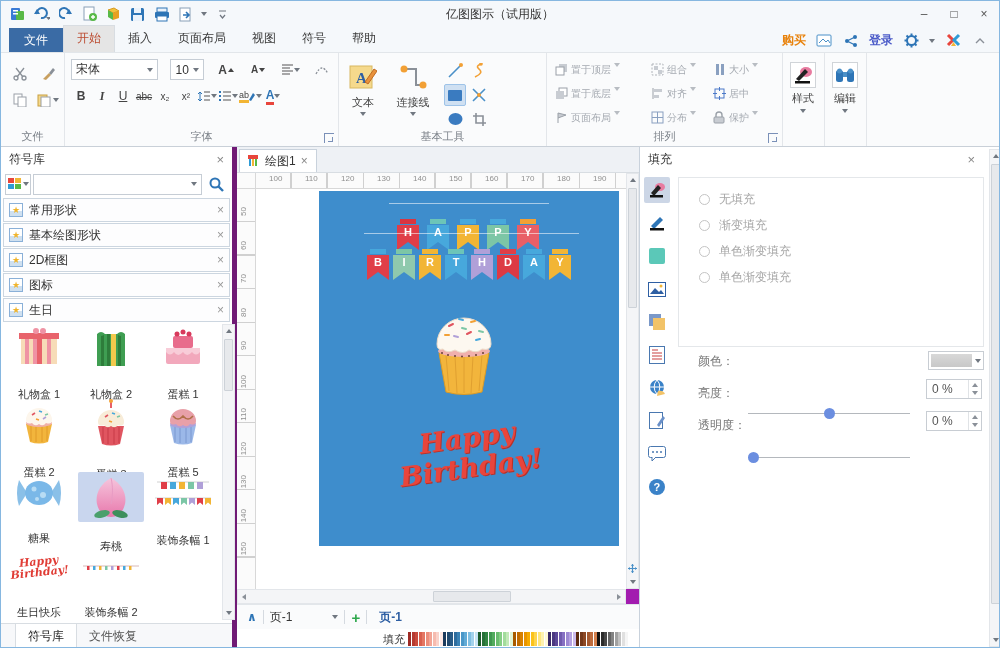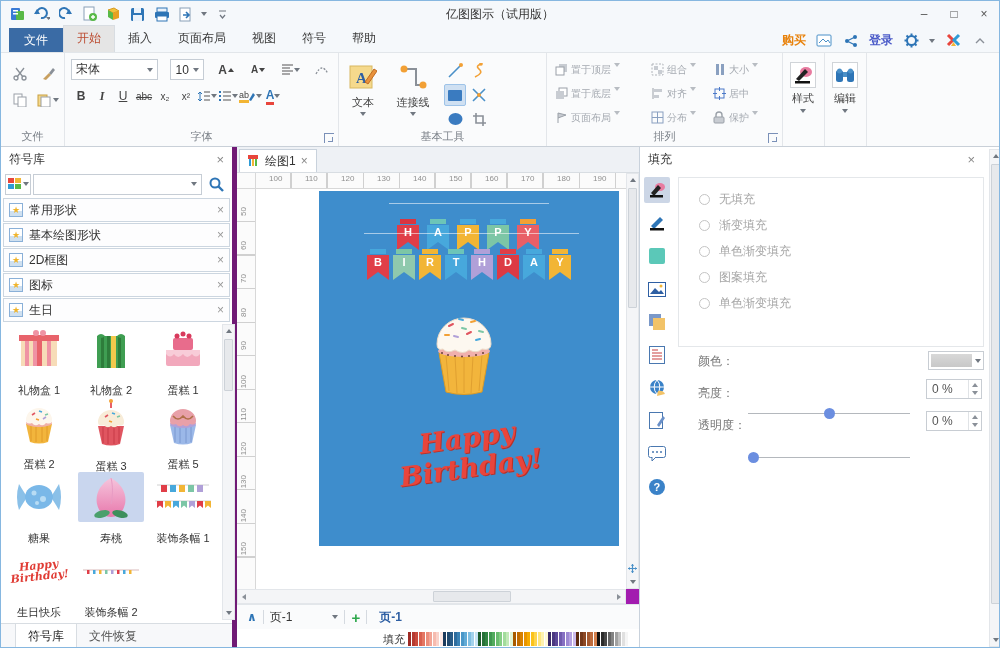--- a/index.html
+++ b/index.html
@@ -57,21 +57,21 @@
 .sinput{flex:1;height:21px;border:1px solid #c6cdd5;background:#fff;display:flex;align-items:center;padding:0 4px;cursor:text}
 .sinput .dar{margin-left:auto}
 .searchbtn{width:24px;height:21px;display:flex;align-items:center;justify-content:center;cursor:pointer}
 .catbar{height:24px;margin:1px 2px 0 2px;border:1px solid #ccd6e0;background:#fdfdfe;display:flex;align-items:center;padding:0 5px;gap:6px;cursor:pointer}
 .catbar .x{margin-left:auto;color:#999;font-size:12px}
 .staric{width:14px;height:14px;border:1px solid #8ab0d8;background:linear-gradient(#fff 60%,#cfe0f0 60%);display:flex;align-items:center;justify-content:center;color:#f0b42c;font-size:9px;line-height:1}
 #symgrid{position:absolute;left:2px;top:177px;width:218px;height:296px;display:grid;grid-template-columns:repeat(3,72px);grid-auto-rows:74px}
 .sym{display:flex;flex-direction:column;align-items:center;cursor:pointer}
 .sym .pic{width:66px;height:54px;display:flex;align-items:center;justify-content:center;border-radius:2px}
 .sym.selected .pic{background:#c9d6ee}
-.sym .cap{font-size:11px;color:#333;margin-top:9px;white-space:nowrap}
+.sym .cap{font-size:11px;color:#333;margin-top:17px;white-space:nowrap}
 .script-mini{font-family:"DejaVu Serif","Liberation Serif",serif;font-style:italic;font-weight:bold;color:#e03c35;font-size:11px;line-height:11px;text-align:center;transform:rotate(-6deg)}
 #lp-tabs{position:absolute;left:0;bottom:0;width:100%;height:26px;border-top:1px solid #d8dde2;background:#f7f8fa;display:flex;align-items:center;padding-left:14px;gap:0}
 #lp-tabs .t{padding:0 12px;height:100%;display:flex;align-items:center;cursor:pointer;color:#555}
 #lp-tabs .t.active{background:#fff;border-right:1px solid #d8dde2;border-left:1px solid #d8dde2;color:#222}
 
 .sb{background:#f4f5f7;border:1px solid #e3e6ea;position:absolute}
 .sb .btn{position:absolute;width:100%;height:12px;display:flex;align-items:center;justify-content:center;cursor:pointer}
 .sbh .btn{width:12px;height:100%}
 .thumb{position:absolute;background:#e7e9ec;border:1px solid #cdd2d8;border-radius:1px;cursor:pointer}
 
@@ -1128,24 +1128,20 @@
       <div class="optrow">
           <span class="radio"></span>
           <span class="lbl">渐变填充</span>
         </div>
       <div class="optrow">
           <span class="radio"></span>
           <span class="lbl">单色渐变填充</span>
         </div>
       <div class="optrow">
           <span class="radio"></span>
-          <span class="lbl">图案填充</span>
-        </div>
-      <div class="optrow">
-          <span class="radio"></span>
           <span class="lbl">单色渐变填充</span>
         </div>
     </div>
 
     <div class="prow" style="left:58px;top:206px">
       <span>颜色：</span>
     </div>
     <div class="swatchdd abs" style="left:288px;top:204px">
         <span class="fillc"></span>
         <span class="dar"></span>

